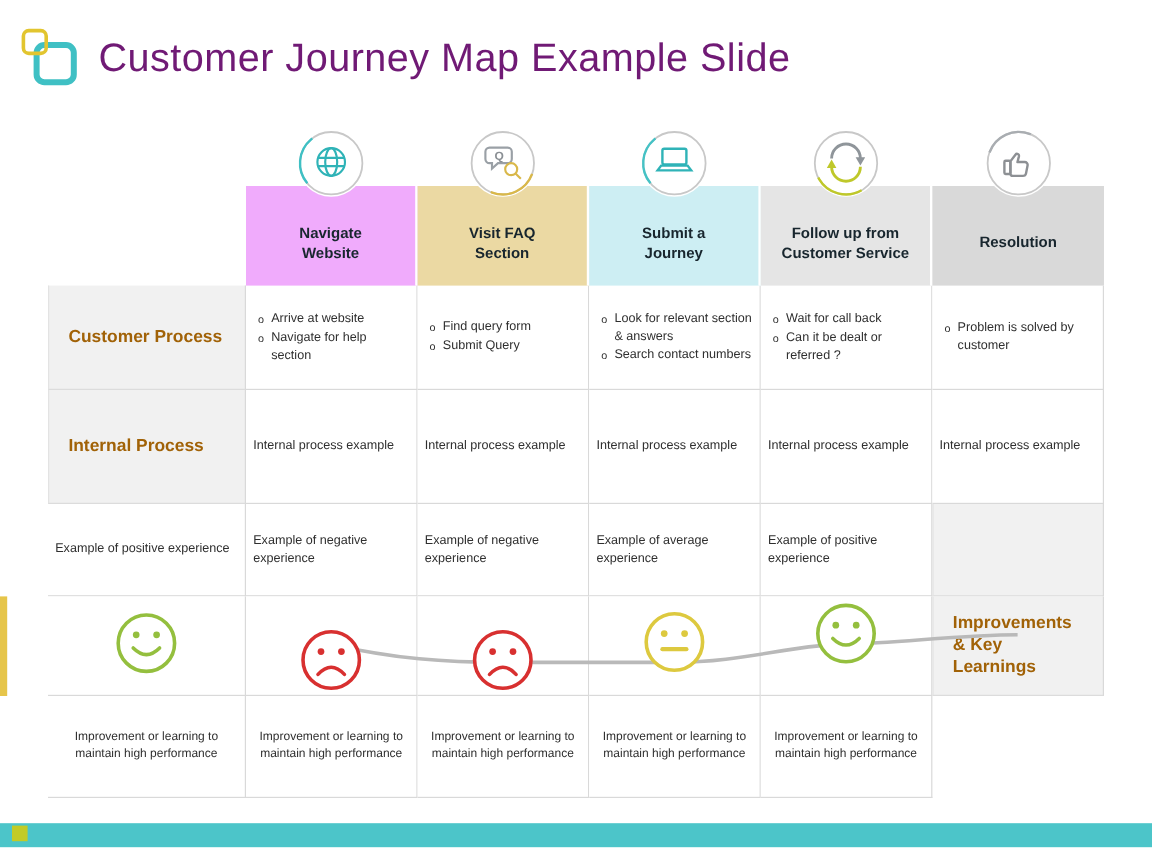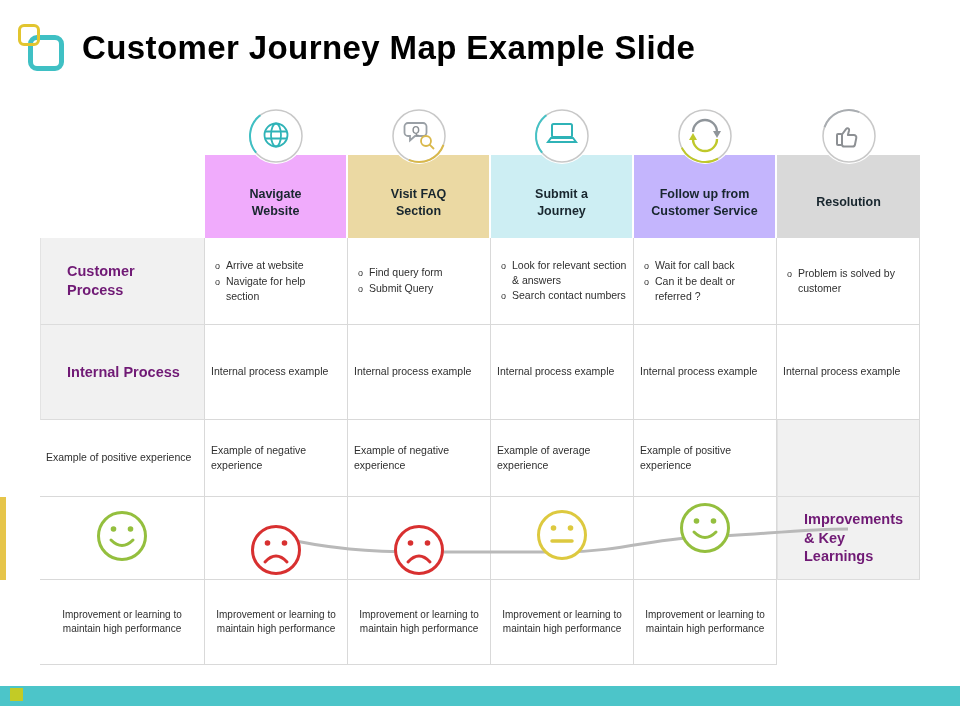--- a/index.html
+++ b/index.html
@@ -9,55 +9,55 @@
     background:#ffffff; position:relative; overflow:hidden;
   }
   .slide { position:absolute; inset:0; background:#ffffff; }
 
   
   .title-row { position:absolute; left:16px; top:20px; display:flex; align-items:center; }
   .logo { position:relative; width:56px; height:56px; margin-right:10px; flex:none; }
   .logo-sq { position:absolute; background:transparent; }
   .logo-sq.yellow { left:2px; top:4px; width:22px; height:22px; border:3px solid #e2c52f; border-radius:6px; }
   .logo-sq.teal   { left:12px; top:15px; width:36px; height:36px; border:5px solid #3fc0c4; border-radius:9px; }
-  h1 { font-size:33px; font-weight:bold; color:#000000; letter-spacing:.4px; }
+  h1 { font-size:33px; font-weight:normal; color:#701a75; letter-spacing:.4px; }
 
   
   .journey-table {
     position:absolute; left:40px; top:155px; width:880px;
     display:grid;
     grid-template-columns:165px repeat(5,143px);
     grid-template-rows:83px 87px 95px 77px 83px 85px;
   }
   .corner { background:#fff; }
 
   .head {
     position:relative; display:flex; align-items:center; justify-content:center;
     text-align:center; font-weight:bold; font-size:12.5px; line-height:1.3;
     color:#18262e; border-right:2px solid #fff; padding-top:12px;
   }
   .head:nth-child(6) { border-right:none; }
   .head.bg0 { background:#f0abfc; }
   .head.bg1 { background:#ebd9a3; }
   .head.bg2 { background:#cdeef3; }
-  .head.bg3 { background:#c4b5fd; }
+  .head.bg3 { background:#e5e5e5; }
   .head.bg4 { background:#d9d9d9; }
   .head:nth-child(2) .hlabel, .head:nth-child(3) .hlabel, .head:nth-child(4) .hlabel { max-width:84px; }
   .head:nth-child(5) .hlabel { max-width:112px; }
 
   .icon-circle {
     position:absolute; top:-47px; left:50%; transform:translateX(-50%);
     width:56px; height:56px; border-radius:50%; background:#fff; z-index:3;
   }
   .icon-circle svg { display:block; }
 
   .rlabel {
     background:#f1f1f1; display:flex; align-items:center;
-    padding-left:26px; padding-right:16px;
-    font-weight:bold; font-size:14.5px; color:#701a75; line-height:1.3;
+    padding-left:16px; padding-right:16px;
+    font-weight:bold; font-size:14.5px; color:#a16207; line-height:1.3;
     border-bottom:1px solid #dcdcdc; border-left:1px solid #e3e3e3;
     border-right:1px solid #d9d9d9;
   }
   .cell {
     background:#fff; border-right:1px solid #d9d9d9; border-bottom:1px solid #d9d9d9;
     font-size:10.5px; color:#2f2f2f; line-height:1.45;
     display:flex; flex-direction:column; justify-content:center; padding:6px 6px;
   }
   .cell.ctr { align-items:center; text-align:center; font-size:10px; padding:6px 2px; }
 

